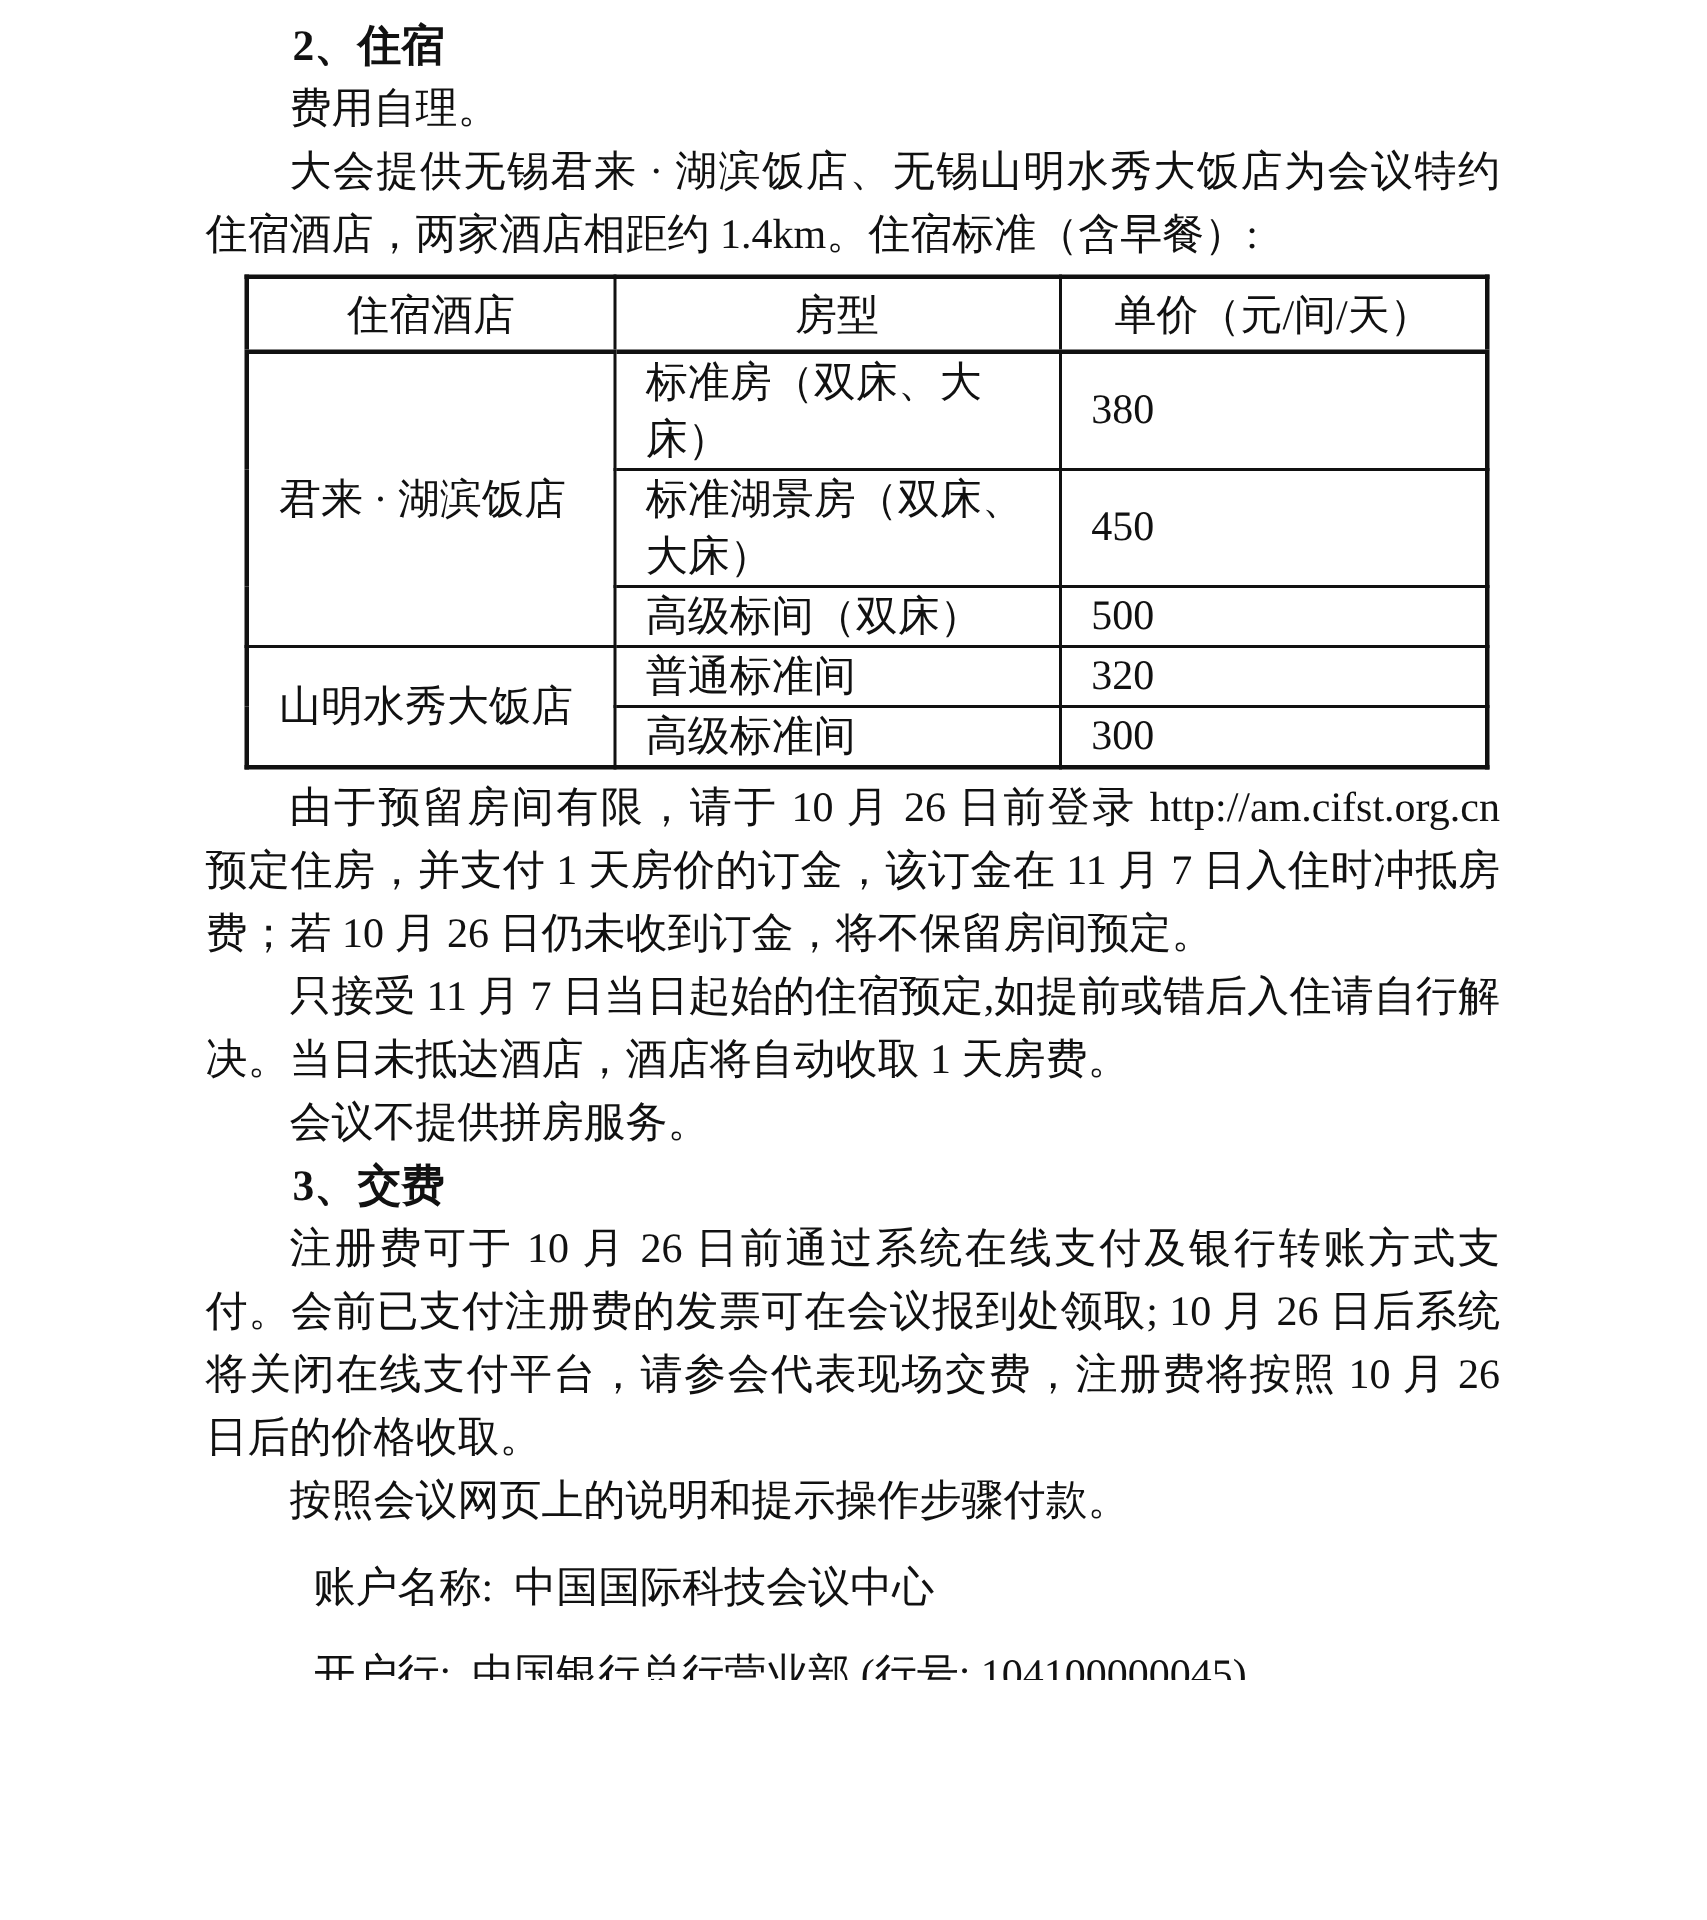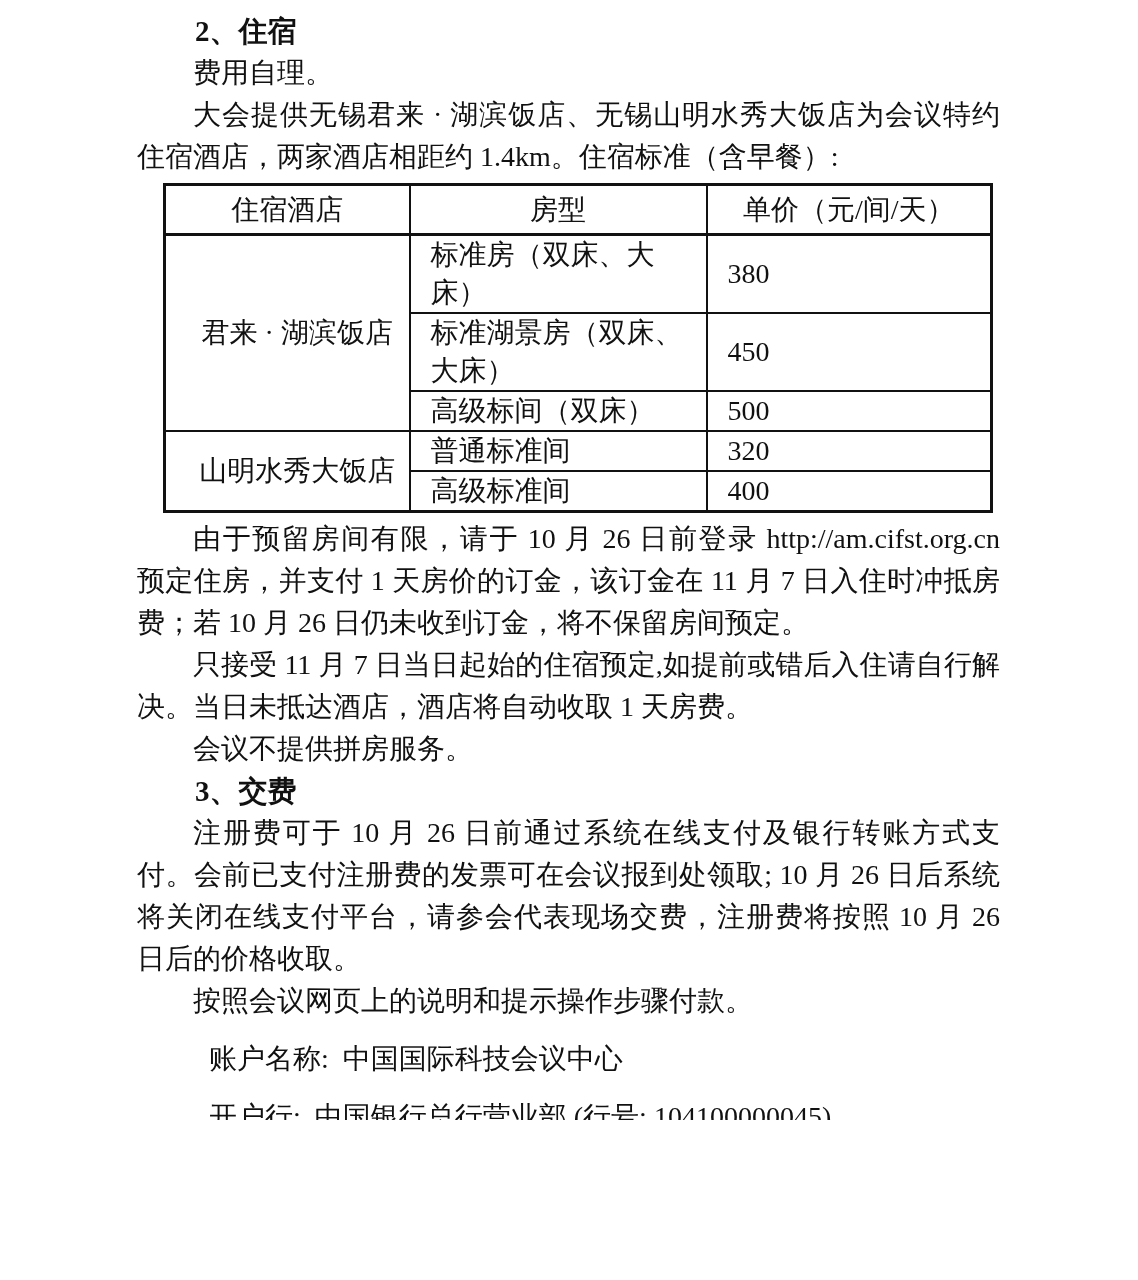--- a/index.html
+++ b/index.html
@@ -21,21 +21,21 @@
     border-collapse:collapse;table-layout:fixed;
     width:827px;margin:5px 0 5px 26px;
     border:3px solid #111;
   }
   table.rates th, table.rates td{
     border:2px solid #111;font-size:28px;font-weight:400;
     padding:0;box-sizing:border-box;vertical-align:middle;
   }
   table.rates thead th{height:50px;text-align:center;border-bottom:3px solid #111;}
   table.rates td{height:40px;padding-left:20px;}
-  td.hotel-cell{text-align:center;}
+  td.hotel-cell{text-align:left;}
   td.room-cell, td.price-cell{text-align:left;padding-left:12px;}
   .bank-line{font-size:28px;line-height:42px;margin:16px;text-indent:2em;}
   .bank-line .value{margin-left:14px;}
 </style>
 </head>
 <body>
 
 <div class="page">
   <div class="content">
 
@@ -70,21 +70,21 @@
           <td class="room-cell">高级标间（双床）</td>
           <td class="price-cell">500</td>
         </tr>
         <tr>
           <td class="hotel-cell" rowspan="2">山明水秀大饭店</td>
           <td class="room-cell">普通标准间</td>
           <td class="price-cell">320</td>
         </tr>
         <tr>
           <td class="room-cell">高级标准间</td>
-          <td class="price-cell">400</td>
+          <td class="price-cell">300</td>
         </tr>
       </tbody>
     </table>
 
     <p class="para"><span>由于预留房间有限，请于 10 月 26 日前登录 </span><span>http://am.cifst.org.cn</span><span> 预定住房，并支付 1 天房价的订金，该订金在 11 月 7 日入住时冲抵房费；若 10 月 26 日仍未收到订金，将不保留房间预定。</span></p>
     <p class="para">只接受 11 月 7 日当日起始的住宿预定,如提前或错后入住请自行解决。当日未抵达酒店，酒店将自动收取 1 天房费。</p>
     <p class="para">会议不提供拼房服务。</p>
 
     <p class="heading">3、交费</p>
     <p class="para">注册费可于 10 月 26 日前通过系统在线支付及银行转账方式支付。会前已支付注册费的发票可在会议报到处领取; 10 月 26 日后系统将关闭在线支付平台，请参会代表现场交费，注册费将按照 10 月 26 日后的价格收取。</p>

